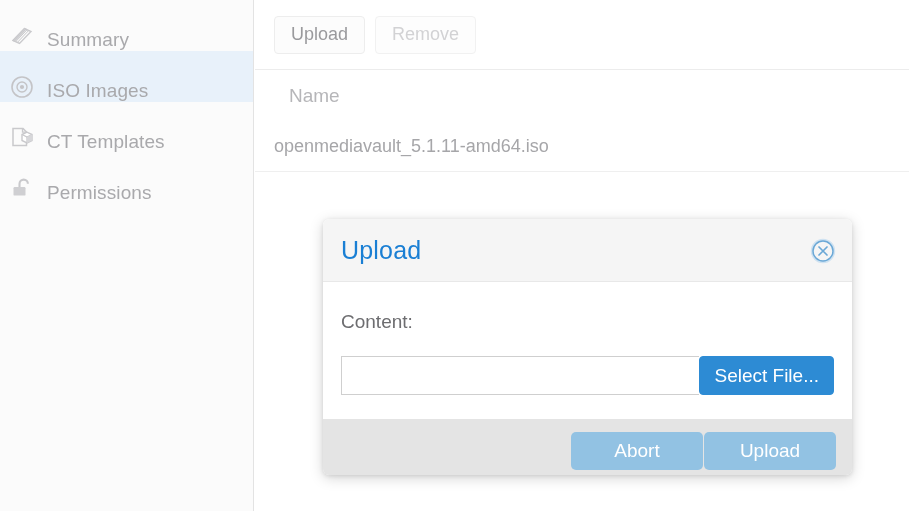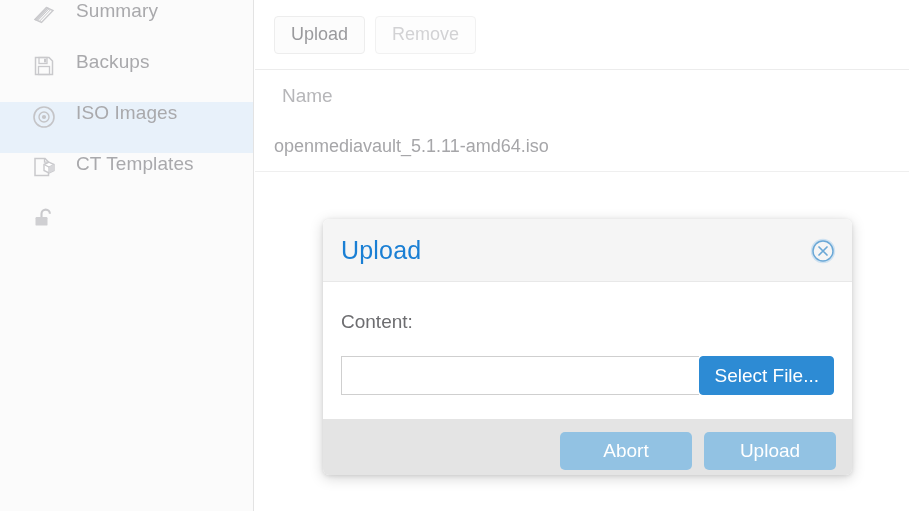--- a/index.html
+++ b/index.html
@@ -24,24 +24,23 @@
     position: absolute;
     left: 0; top: 0;
     width: 254px; height: 511px;
     background: #fbfbfb;
     border-right: 1px solid #e3e3e3;
   }
   .nav-item {
     position: relative;
     height: 51px;
     display: flex;
-    align-items: flex-start;
-    padding-left: 29px;
-    cursor: pointer;
-    gap: 7px;
+    align-items: flex-end;
+    padding-left: 7px;
+    cursor: pointer;
   }
   .nav-item.selected { background: #e8f1fa; }
   .nav-icon {
     width: 30px; height: 30px;
     flex: 0 0 30px;
     display: flex;
     align-items: center;
     justify-content: center;
     margin-right: 10px;
   }
@@ -86,21 +85,21 @@
     color: #d2d2d4;
     background: #fdfdfd;
     border-color: #f1f1f1;
     cursor: default;
   }
 
   #grid-header {
     height: 52px;
     display: flex;
     align-items: center;
-    padding-left: 27px;
+    padding-left: 34px;
     font-size: 19px;
     color: #b6b6b9;
   }
   .grid-row {
     height: 50px;
     display: flex;
     align-items: center;
     padding-left: 19px;
     font-size: 18px;
     color: #a6a6a9;
@@ -204,21 +203,21 @@
     display: flex;
     align-items: center;
   }
   #modal-footer {
     height: 64px;
     background: #e4e4e4;
     display: flex;
     align-items: center;
     justify-content: flex-end;
     padding-right: 16px;
-    gap: 12px;
+    gap: 1px;
   }
   .footer-btn {
     min-width: 132px;
     height: 38px;
     background: #92c2e3;
     border: none;
     border-radius: 5px;
     color: #ffffff;
     font-size: 19px;
     font-family: "Liberation Sans", sans-serif;
@@ -240,31 +239,20 @@
         <svg width="26" height="26" viewBox="0 0 26 26">
           <path d="M4 17.5 L15.5 5.5 L22 8.5 L10.5 20.5 Z" fill="none" stroke="#c9c9cc" stroke-width="1.4"></path>
           <path d="M4 17.5 L15.5 5.5 L17 6.2 L5.5 18.2 Z" fill="#d9d9dc" stroke="#c9c9cc" stroke-width="1.1"></path>
           <path d="M6.5 18.8 L18 6.8" fill="none" stroke="#c9c9cc" stroke-width="1"></path>
           <path d="M8.2 19.6 L19.6 7.6" fill="none" stroke="#c9c9cc" stroke-width="1"></path>
         </svg>
       </span>
       <span class="nav-label">Summary</span>
     </div>
 
-    <div class="nav-item">
-      <span class="nav-icon">
-        <svg width="26" height="26" viewBox="0 0 26 26">
-          <path d="M4.5 4.5 H18 L21.5 8 V21.5 H4.5 Z" fill="none" stroke="#c9c9cc" stroke-width="1.5"></path>
-          <rect x="8" y="4.5" width="8" height="6" fill="none" stroke="#c9c9cc" stroke-width="1.3"></rect>
-          <rect x="13" y="5.8" width="2.2" height="3.6" fill="#c9c9cc"></rect>
-          <rect x="7.5" y="13.5" width="11" height="8" fill="none" stroke="#c9c9cc" stroke-width="1.3"></rect>
-        </svg>
-      </span>
-      <span class="nav-label">Backups</span>
-    </div>
 
     <div class="nav-item selected">
       <span class="nav-icon">
         <svg width="28" height="28" viewBox="0 0 28 28">
           <circle cx="14" cy="14" r="10" fill="none" stroke="#c4c4c7" stroke-width="1.6"></circle>
           <circle cx="14" cy="14" r="5" fill="none" stroke="#c4c4c7" stroke-width="1.4"></circle>
           <circle cx="14" cy="14" r="2.1" fill="#c4c4c7"></circle>
         </svg>
       </span>
       <span class="nav-label">ISO Images</span>
@@ -284,20 +272,21 @@
       <span class="nav-label">CT Templates</span>
     </div>
 
     <div class="nav-item">
       <span class="nav-icon">
         <svg width="28" height="28" viewBox="0 0 28 28">
           <path d="M11.5 12 V8.8 a4.2 4.2 0 0 1 8.4 0" fill="none" stroke="#c9c9cc" stroke-width="2.1"></path>
           <rect x="5.5" y="12" width="12" height="8.6" rx="1.2" fill="#cfcfd2"></rect>
         </svg>
       </span>
+      <span class="nav-label">Permissions</span>
     </div>
 
   </div>
 
   <div id="main">
 
     <div id="toolbar">
       <button class="tb-btn">Upload</button>
       <button class="tb-btn disabled">Remove</button>
     </div>

